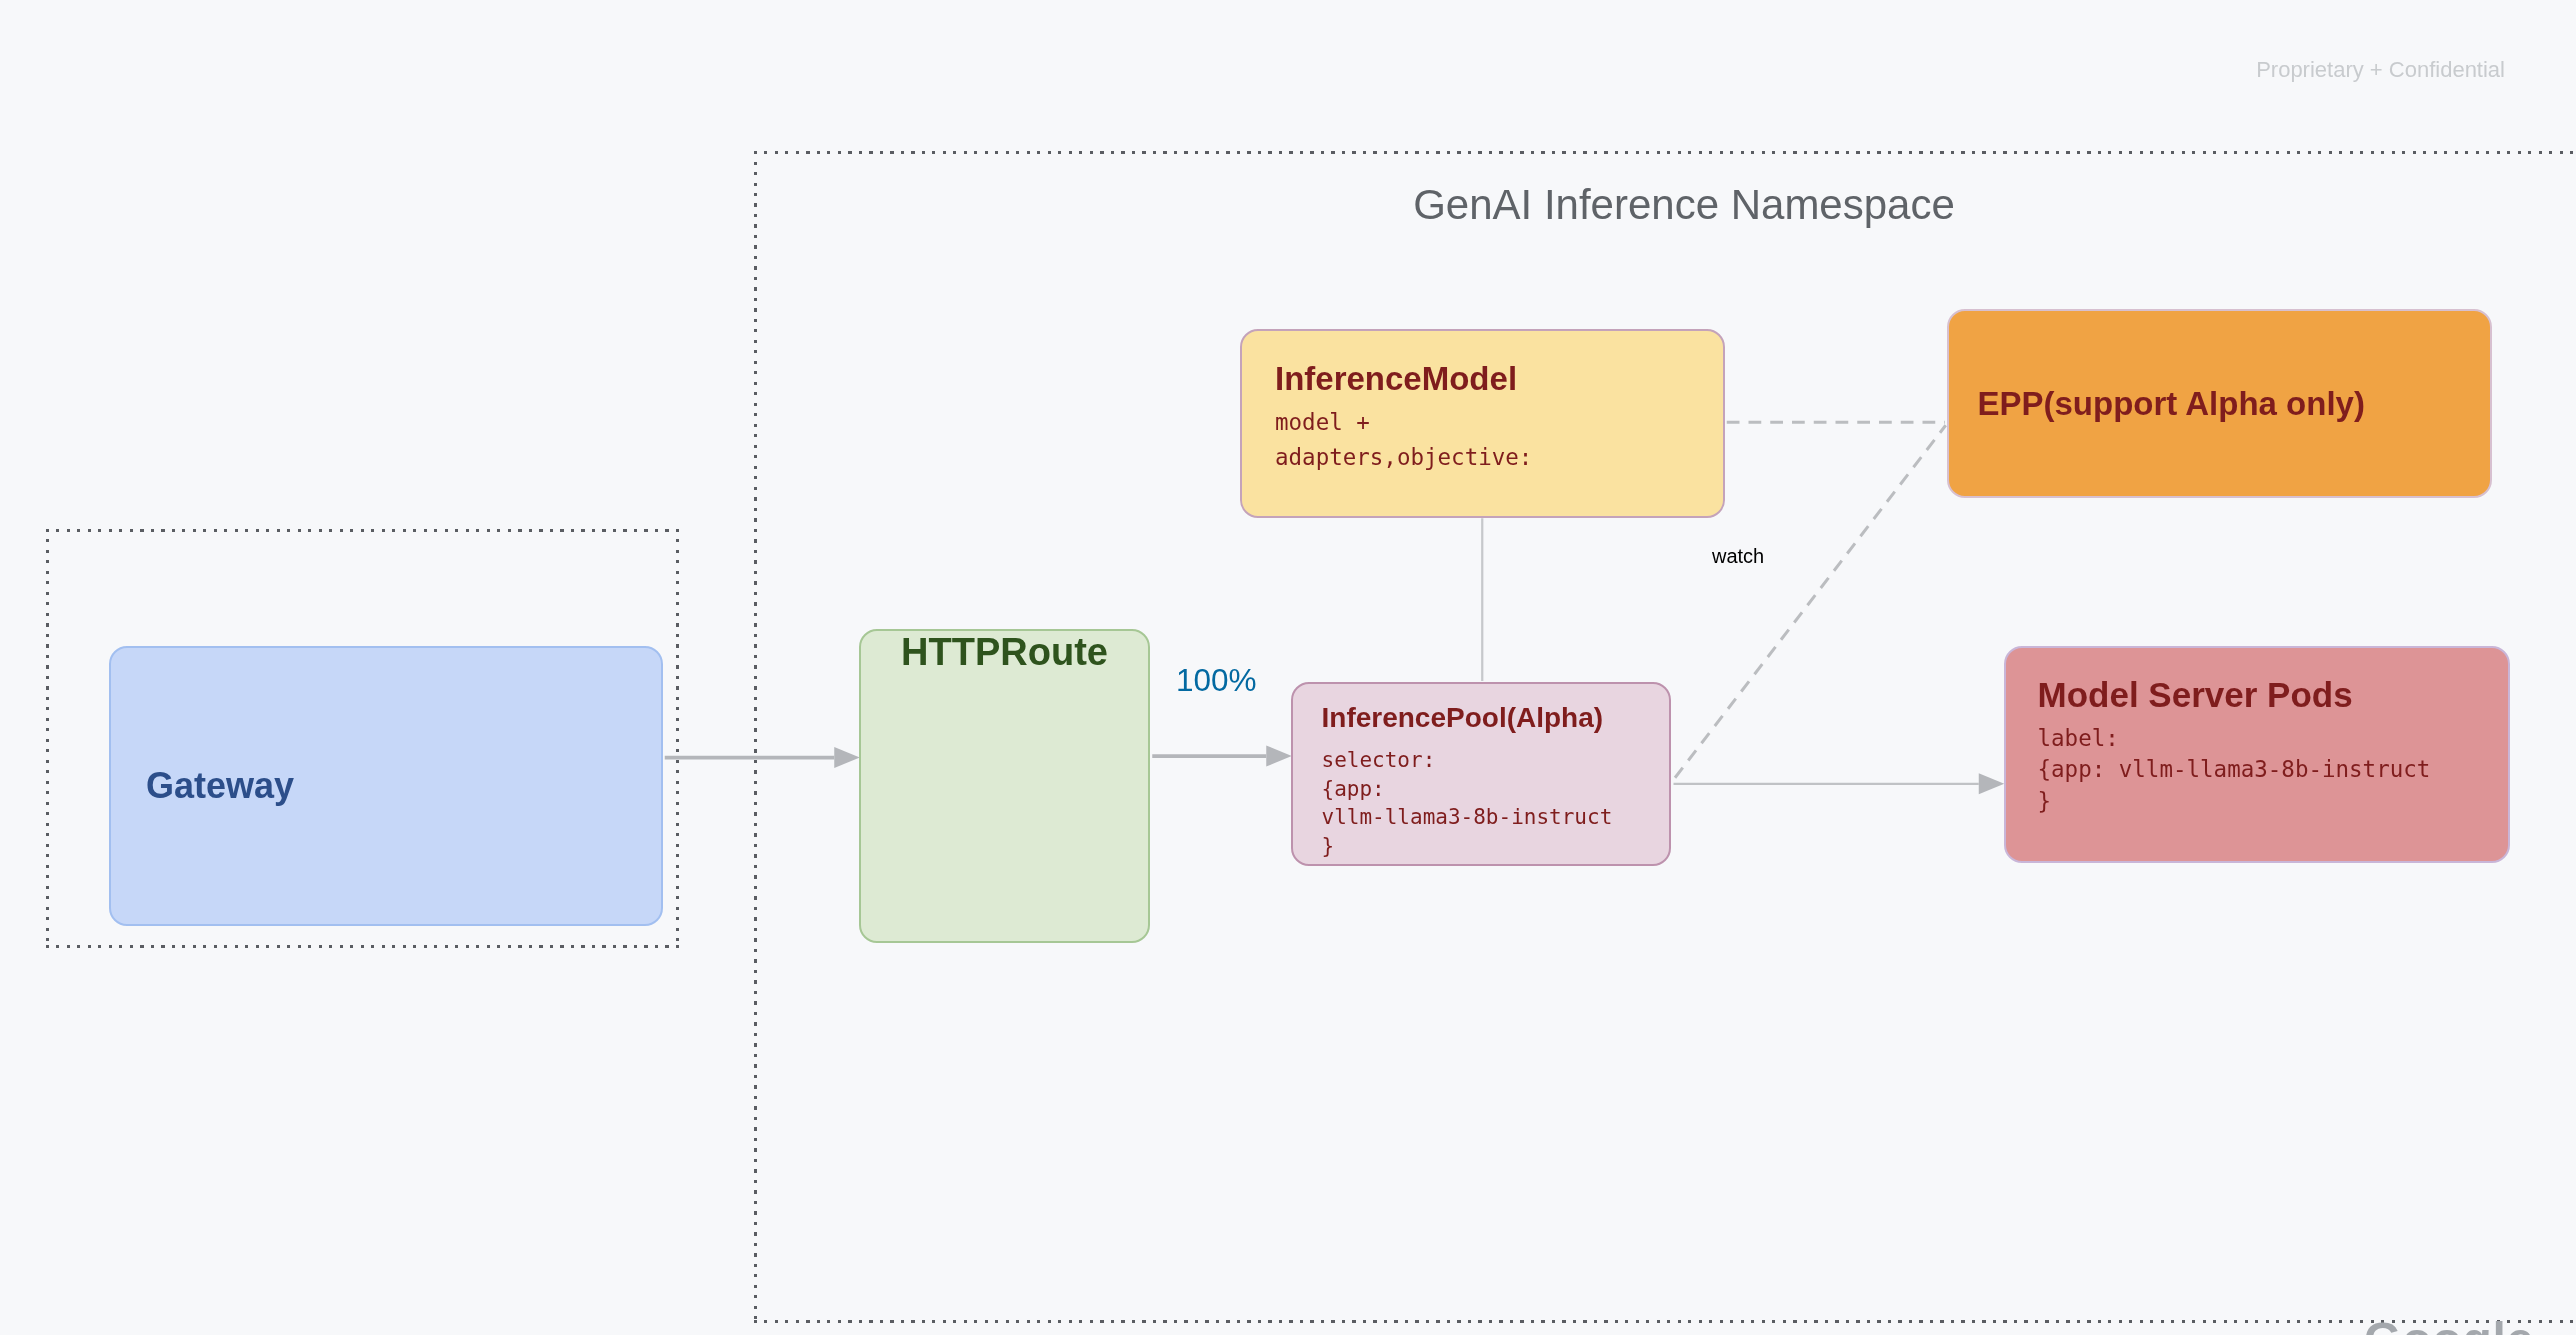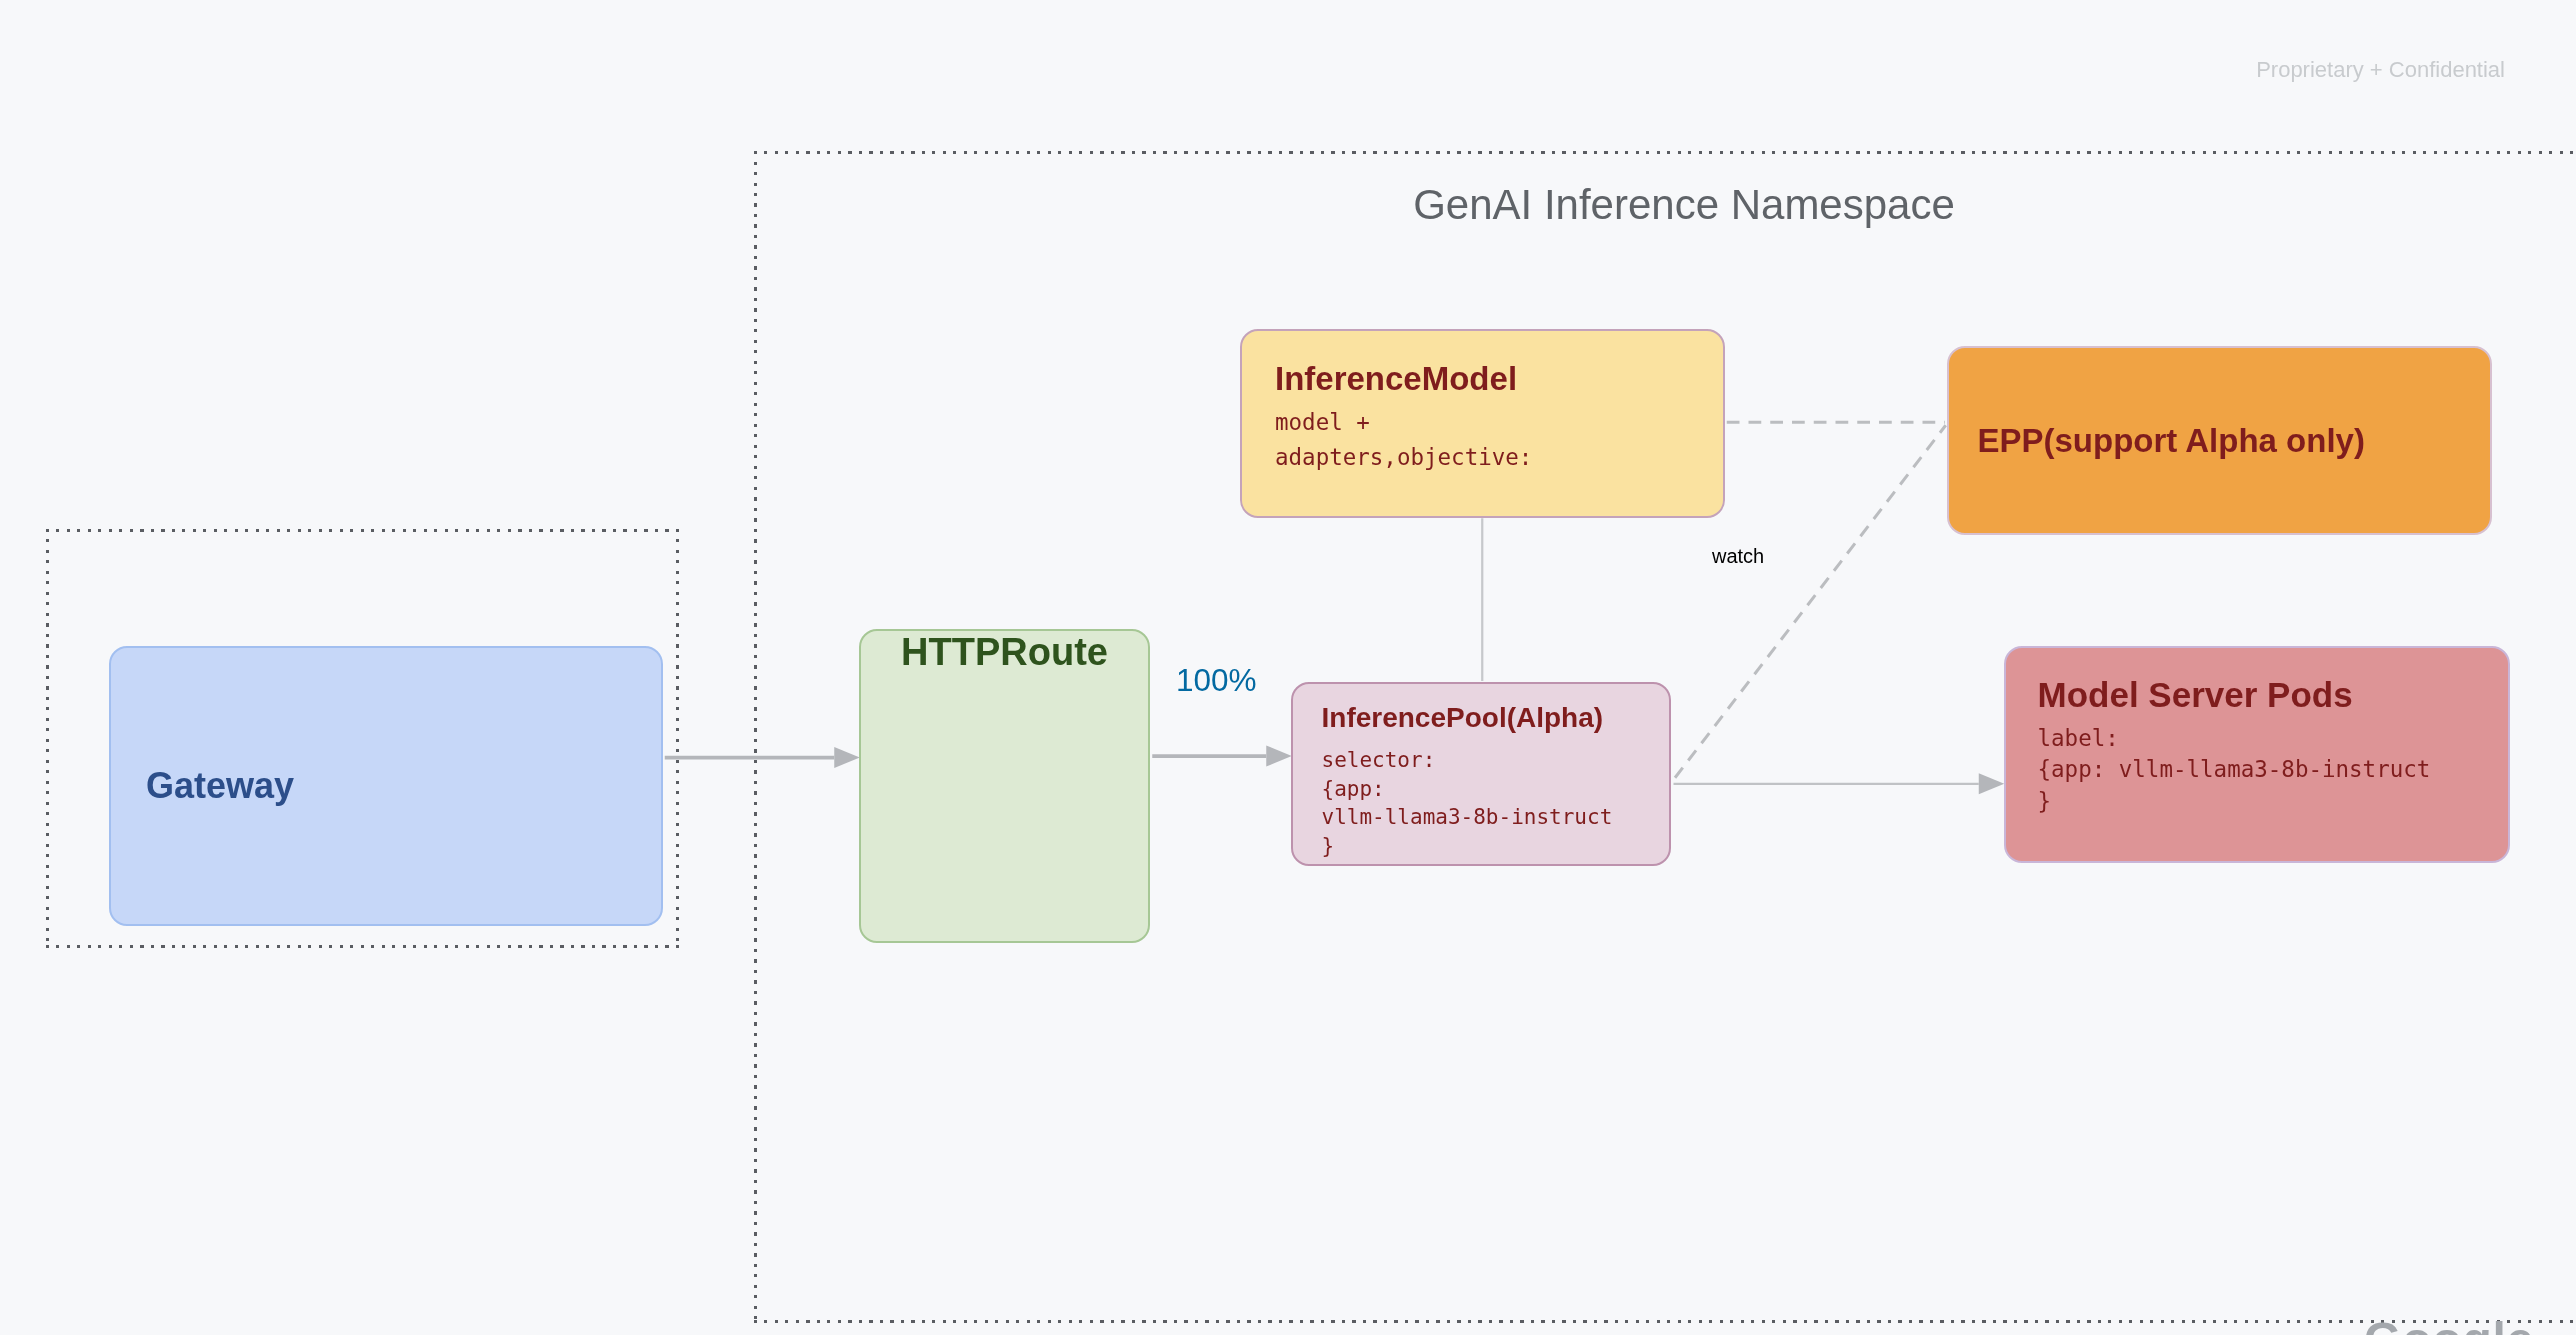--- a/index.html
+++ b/index.html
@@ -62,21 +62,21 @@
 
   #inference-model {
     left: 1240px; top: 329px; width: 485px; height: 189px;
     background: #FAE2A0; border-color: #C4A3BA;
     padding: 28.5px 0 0 33px;
   }
   #inference-model .title { font-size: 33px; margin-bottom: 7.5px; }
   #inference-model .mono { font-size: 22.5px; line-height: 35px; }
 
   #epp {
-    left: 1947px; top: 346px; width: 545px; height: 189px;
+    left: 1947px; top: 309px; width: 545px; height: 189px;
     background: #F0A344; border-color: #D7C0D0;
     display: flex; align-items: center; padding-left: 28.5px;
   }
   #epp .title { font-size: 33px; }
 
   #inference-pool {
     left: 1291px; top: 682px; width: 380px; height: 184px;
     background: #E8D5E0; border-color: #BD92AD;
     padding: 18px 0 0 28.5px;
   }

